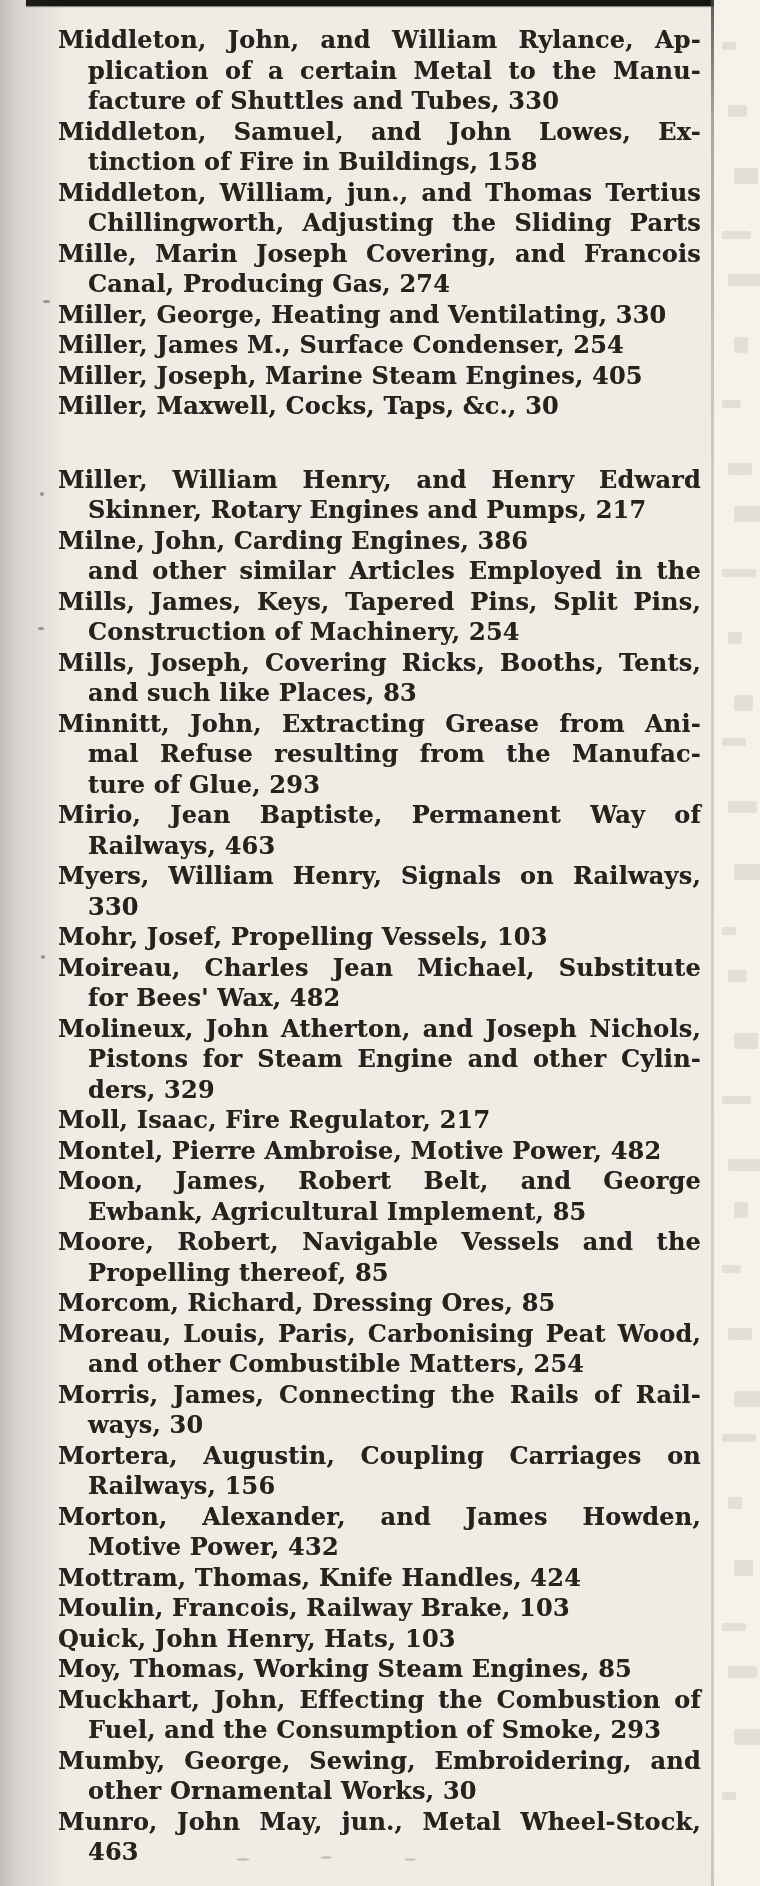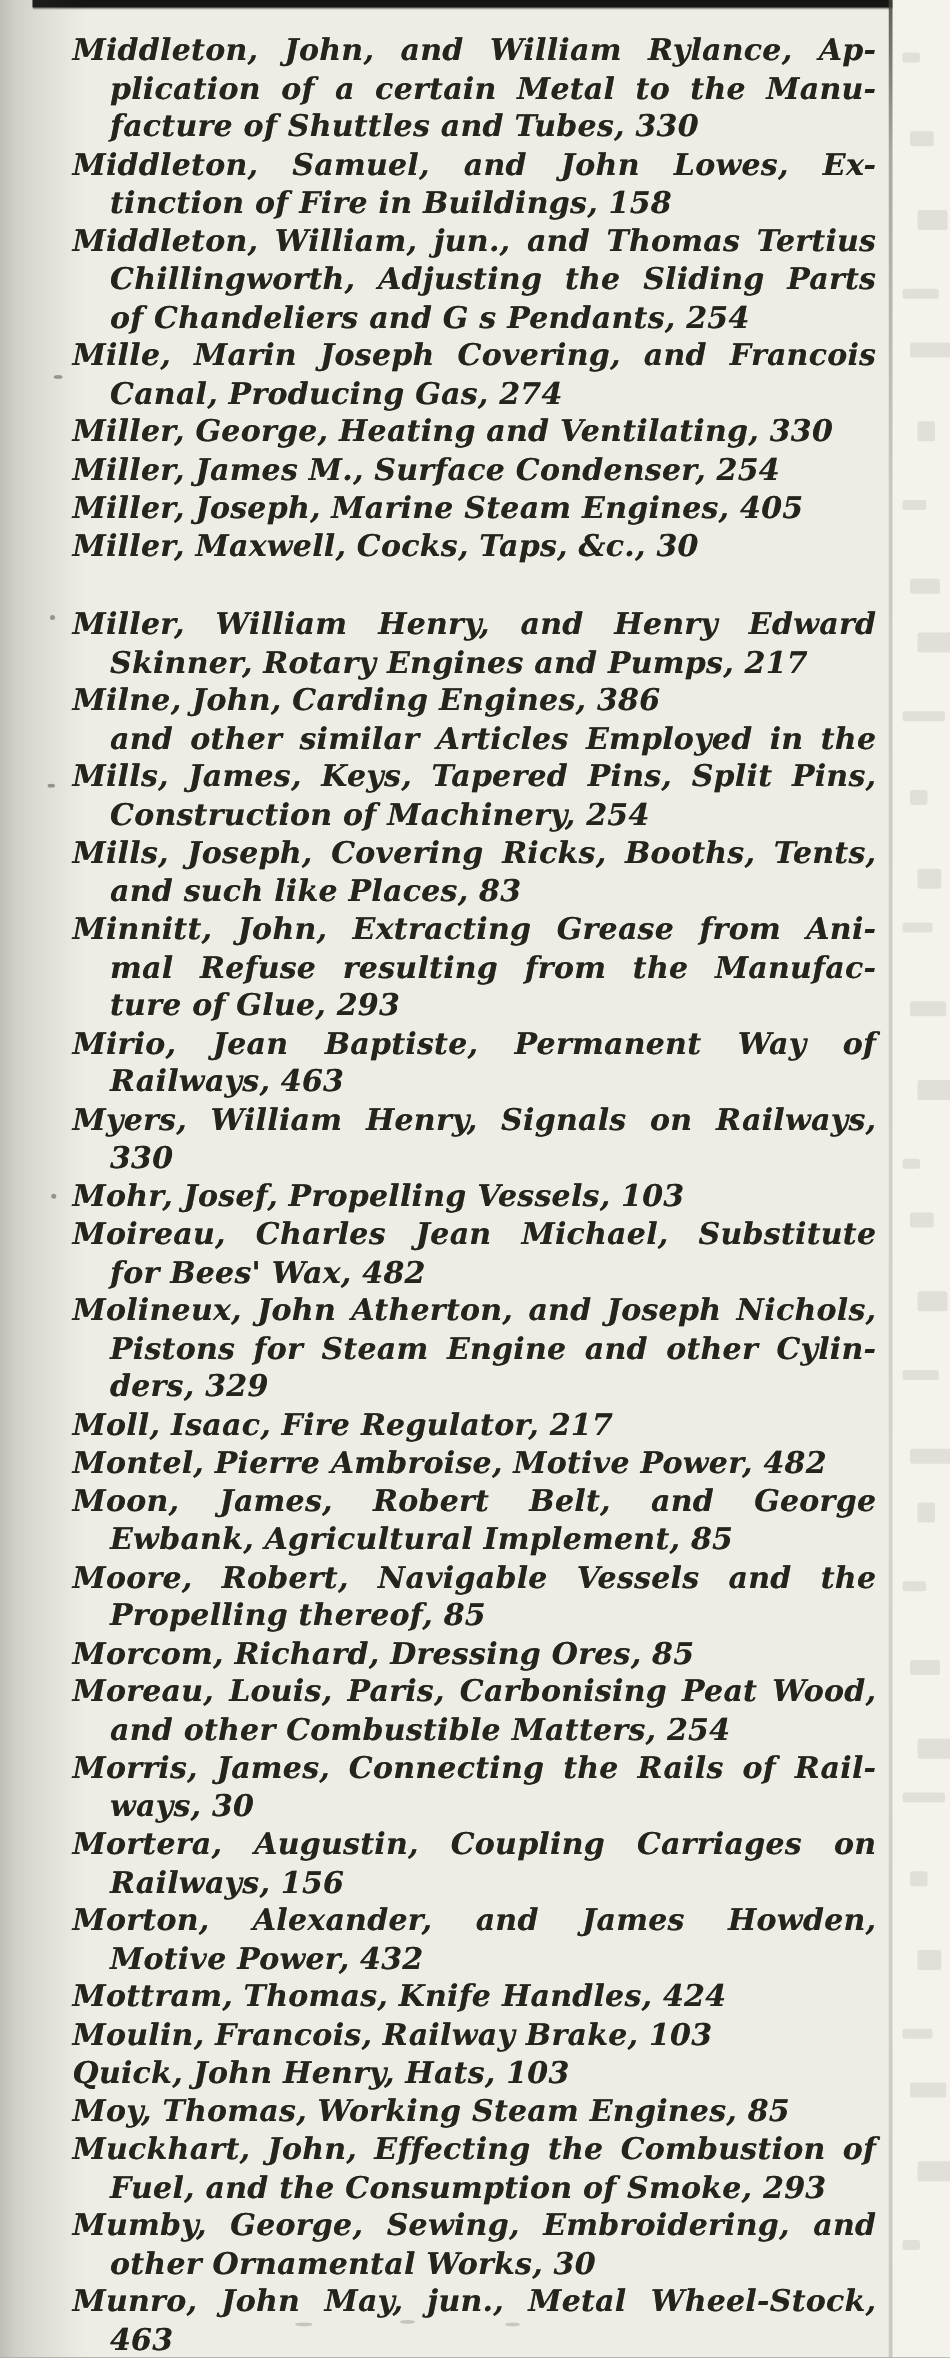--- a/index.html
+++ b/index.html
@@ -55,22 +55,22 @@
   }
   
   #index-column{
     position:absolute;left:58px;top:25px;width:643px;
     color:#26231d;
     font-size:24px;
     font-weight:700;
     line-height:30.5px;
     letter-spacing:0.2px;
   }
-  .entry{margin:0;padding:0;font-style:italic;}
-  .entry.gap-after{margin-bottom:32px;}
+  .entry{margin:0;padding:0;}
+  .entry.gap-after{margin-bottom:43px;}
   .line{
     text-align:justify;
     text-align-last:justify;
     white-space:normal;
     text-shadow:0 0 0.5px rgba(38,35,29,0.55);
   }
   .line.cont{padding-left:30px;}
   .line.final{text-align-last:left;}
 </style>
 </head>
@@ -119,21 +119,20 @@
         <div class="line cont">plication of a certain Metal to the Manu-</div>
         <div class="line cont final">facture of Shuttles and Tubes, 330</div>
       </div>
       <div class="entry">
         <div class="line">Middleton, Samuel, and John Lowes, Ex-</div>
         <div class="line cont final">tinction of Fire in Buildings, 158</div>
       </div>
       <div class="entry">
         <div class="line">Middleton, William, jun., and Thomas Tertius</div>
         <div class="line cont">Chillingworth, Adjusting the Sliding Parts</div>
-        <div class="line cont final">of Chandeliers and G s Pendants, 254</div>
       </div>
       <div class="entry">
         <div class="line">Mille, Marin Joseph Covering, and Francois</div>
         <div class="line cont final">Canal, Producing Gas, 274</div>
       </div>
       <div class="entry">
         <div class="line final">Miller, George, Heating and Ventilating, 330</div>
       </div>
       <div class="entry">
         <div class="line final">Miller, James M., Surface Condenser, 254</div>

